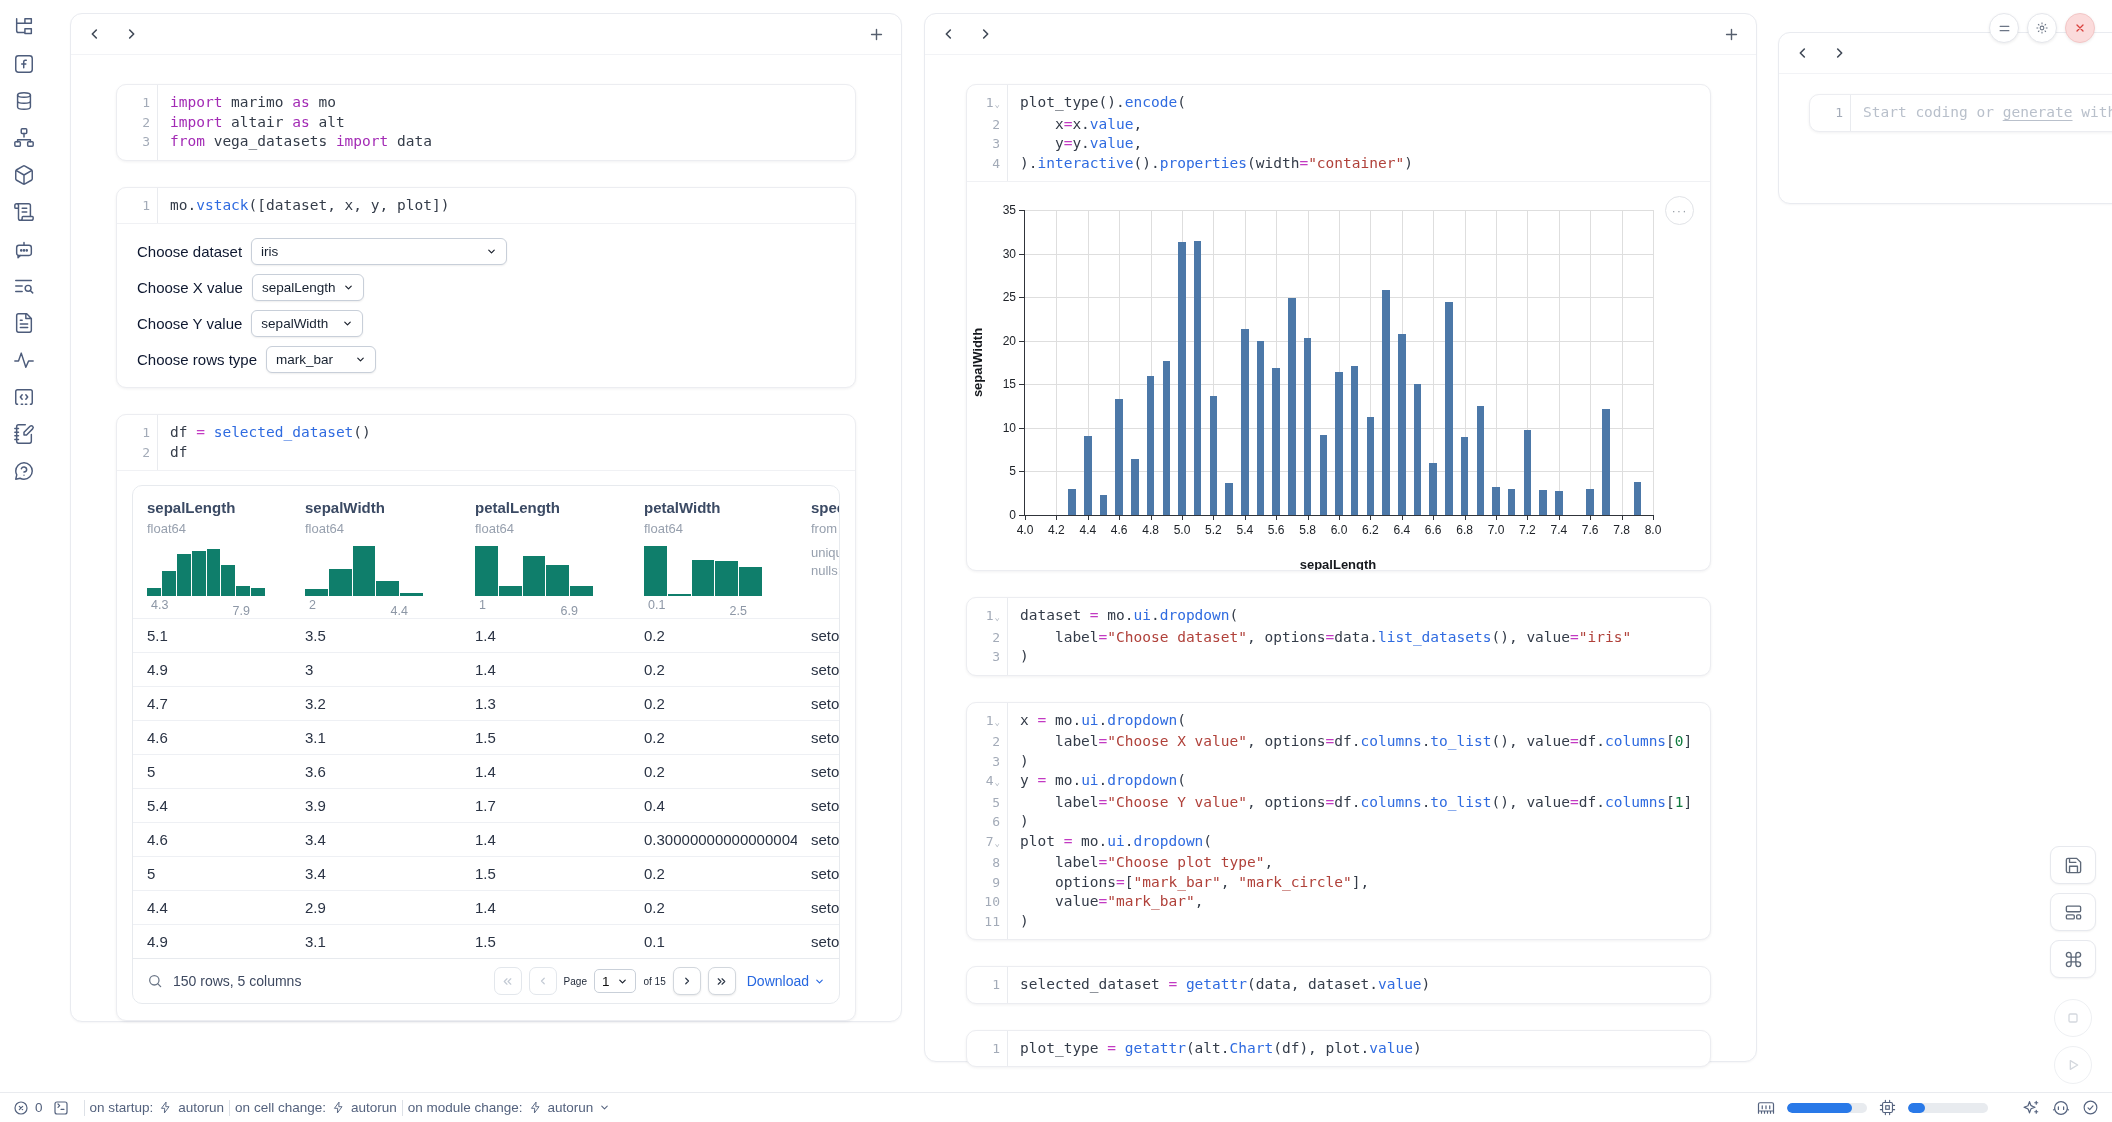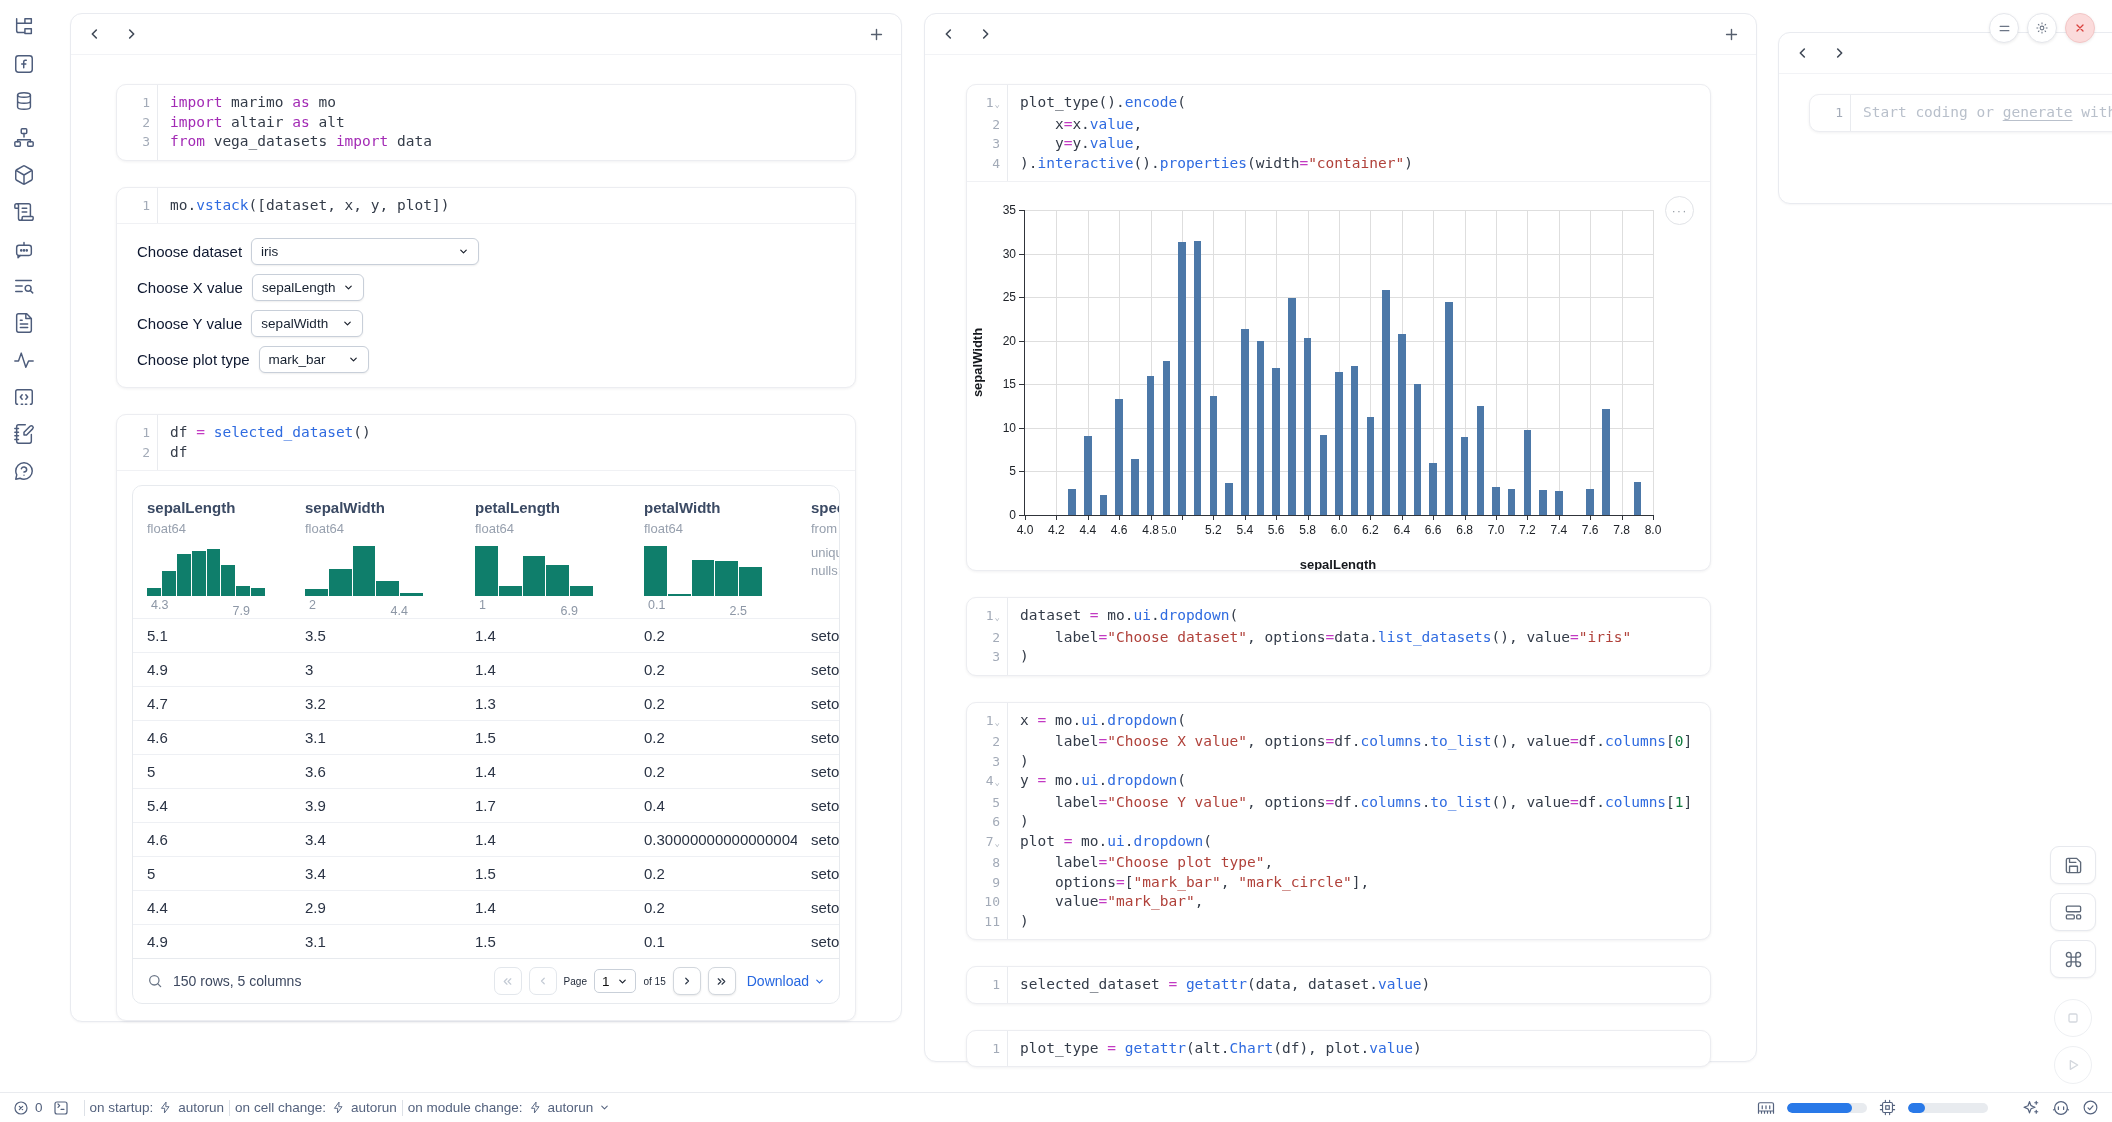--- a/index.html
+++ b/index.html
@@ -40,21 +40,21 @@
   .k{color:#a32bb5}.f{color:#2f6be0}.s{color:#b0413a}.o{color:#c23ac2}.n{color:#0e7a3d}.p{color:#343c49}
   .out{border-top:1px solid #f0f1f4}
 
   
   .controls{padding:14px 20px;display:flex;flex-direction:column;gap:9px}
   .ctl-row{display:flex;align-items:center;gap:9px;font-size:15px;color:#0e1830}
   .select{height:27px;box-sizing:border-box;border:1px solid #c8cfd9;border-radius:6px;background:#fff;
           box-shadow:0 1px 2px rgba(0,0,0,.07);display:flex;align-items:center;padding:0 9px;
           font-size:13.5px;color:#16202f;cursor:pointer}
   .select .val{flex:1}
-  .ctl-row:nth-child(1) .select{width:228px}
+  .ctl-row:nth-child(1) .select{width:256px}
   .ctl-row:nth-child(2) .select{width:112px}
   .ctl-row:nth-child(3) .select{width:112px}
   .ctl-row:nth-child(4) .select{width:110px}
 
   
   .table-out{padding:14px 15px 16px 15px}
   .dt{border:1px solid #e7eaee;border-radius:10px;overflow:hidden;font-size:15px;color:#2a3344}
   .dt-row{display:grid;grid-template-columns:158px 170px 169px 167px 1fr;white-space:nowrap;overflow:hidden}
   .dt-hcell{padding:13px 0 0 14px;overflow:hidden}
   .col-name{font-weight:bold;color:#3b4a64;font-size:15px}
@@ -280,21 +280,21 @@
             <div class="ctl-row">
               <span>Choose Y value</span>
               <div class="select">
                 <span class="val">sepalWidth</span>
                 <svg width="11" height="11" viewBox="0 0 24 24" fill="none" stroke="#1a202c" stroke-width="2.6" stroke-linecap="round" stroke-linejoin="round">
                   <path d="m6 9 6 6 6-6"></path>
                 </svg>
               </div>
             </div>
             <div class="ctl-row">
-              <span>Choose plot type</span>
+              <span>Choose rows type</span>
               <div class="select">
                 <span class="val">mark_bar</span>
                 <svg width="11" height="11" viewBox="0 0 24 24" fill="none" stroke="#1a202c" stroke-width="2.6" stroke-linecap="round" stroke-linejoin="round">
                   <path d="m6 9 6 6 6-6"></path>
                 </svg>
               </div>
             </div>
           </div>
       </div>
       <div class="cell">
@@ -568,21 +568,21 @@
               <div class="tick" style="left: 62.8px; top: 305px; width: 1px; height: 5px;"></div>
               <div class="xlab" style="left: 62.8px;">4.4</div>
               <div class="gl" style="left: 94.2px; top: 0px; width: 1px; height: 305px;"></div>
               <div class="tick" style="left: 94.2px; top: 305px; width: 1px; height: 5px;"></div>
               <div class="xlab" style="left: 94.2px;">4.6</div>
               <div class="gl" style="left: 125.6px; top: 0px; width: 1px; height: 305px;"></div>
               <div class="tick" style="left: 125.6px; top: 305px; width: 1px; height: 5px;"></div>
               <div class="xlab" style="left: 125.6px;">4.8</div>
               <div class="gl" style="left: 157px; top: 0px; width: 1px; height: 305px;"></div>
               <div class="tick" style="left: 157px; top: 305px; width: 1px; height: 5px;"></div>
-              <div class="xlab" style="left: 144px; font-family: Liberation Serif, serif;">5.0</div>
+              <div class="xlab" style="left: 157px;">5.0</div>
               <div class="gl" style="left: 188.4px; top: 0px; width: 1px; height: 305px;"></div>
               <div class="tick" style="left: 188.4px; top: 305px; width: 1px; height: 5px;"></div>
               <div class="xlab" style="left: 188.4px;">5.2</div>
               <div class="gl" style="left: 219.8px; top: 0px; width: 1px; height: 305px;"></div>
               <div class="tick" style="left: 219.8px; top: 305px; width: 1px; height: 5px;"></div>
               <div class="xlab" style="left: 219.8px;">5.4</div>
               <div class="gl" style="left: 251.2px; top: 0px; width: 1px; height: 305px;"></div>
               <div class="tick" style="left: 251.2px; top: 305px; width: 1px; height: 5px;"></div>
               <div class="xlab" style="left: 251.2px;">5.6</div>
               <div class="gl" style="left: 282.6px; top: 0px; width: 1px; height: 305px;"></div>

